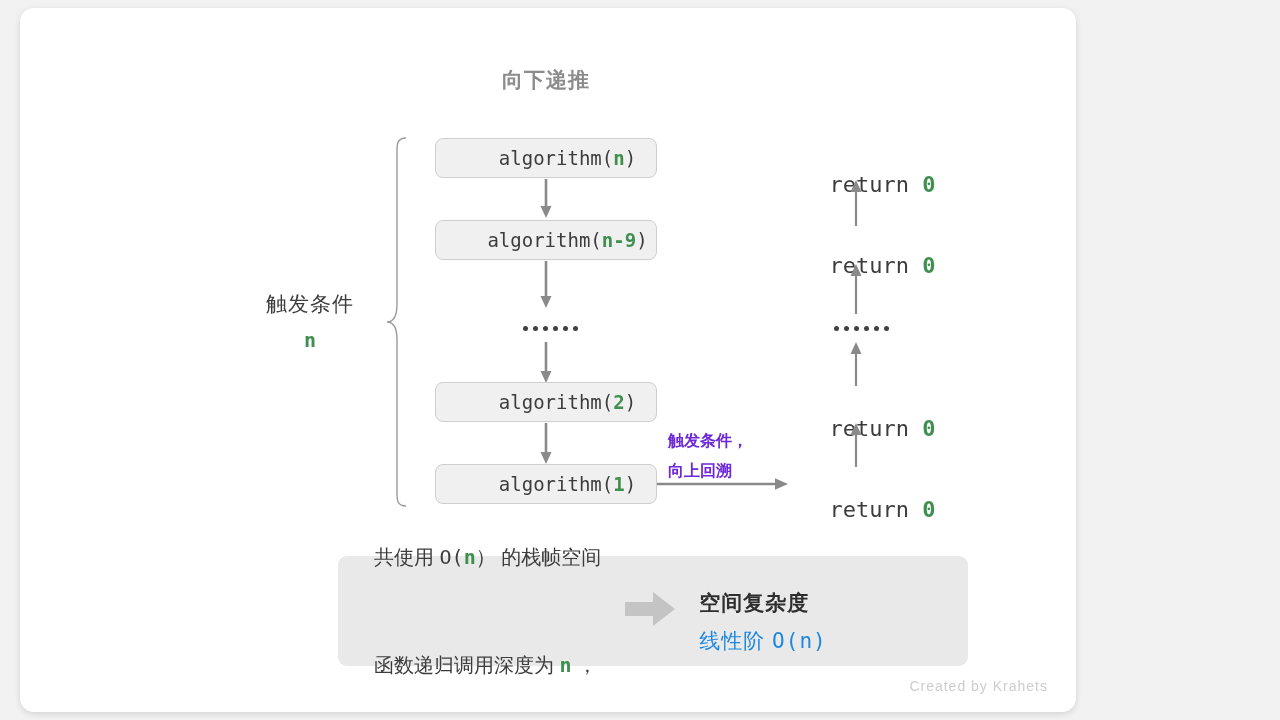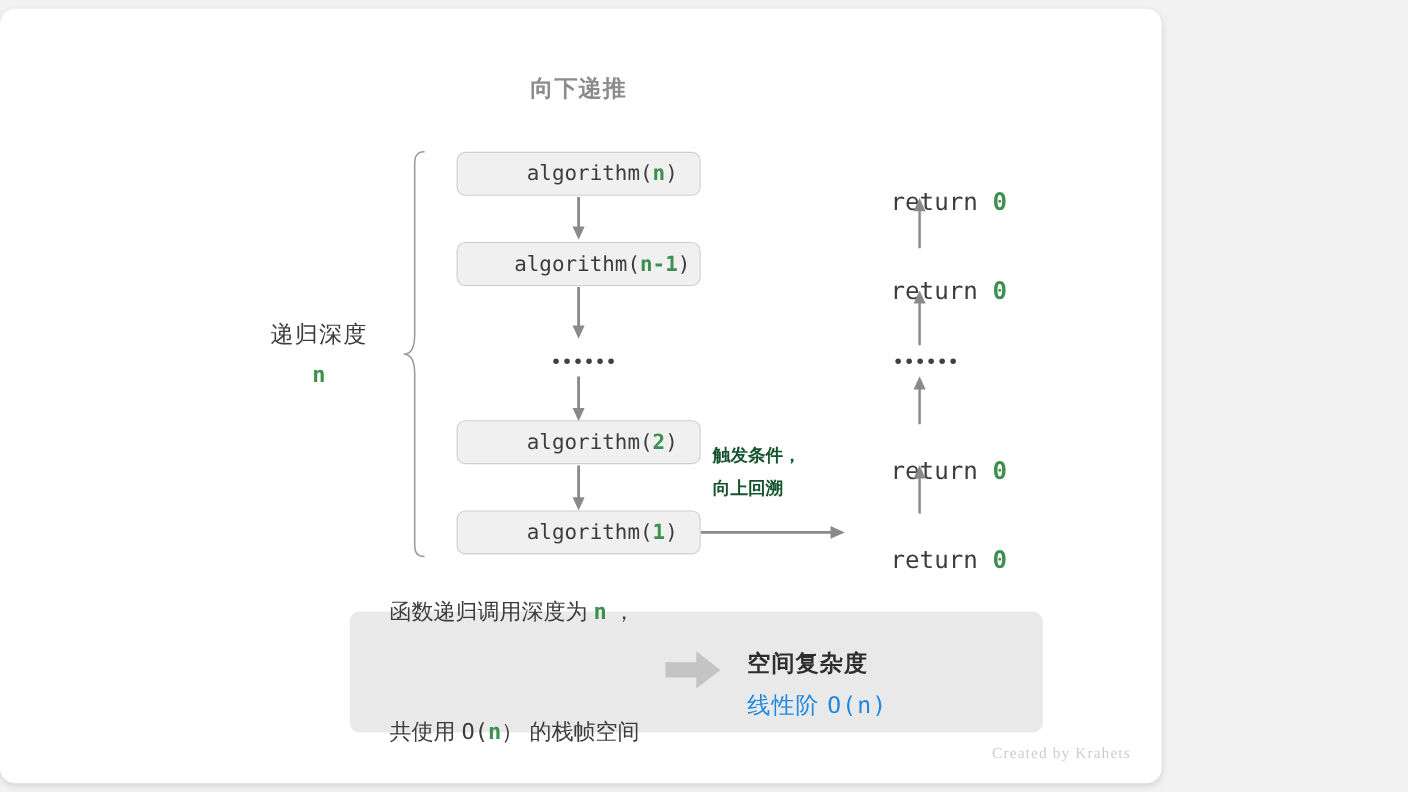--- a/index.html
+++ b/index.html
@@ -3,21 +3,21 @@
 <meta charset="utf-8">
 <style>
   html, body {
     margin: 0; padding: 0;
     width: 1280px; height: 720px;
     background: #f2f2f2;
     font-family: "Liberation Sans", sans-serif;
   }
   #card {
     position: absolute;
-    left: 0; top: 8px;
+    left: 20px; top: 8px;
     width: 1056px; height: 704px;
     background: #ffffff;
     border-radius: 14px;
     box-shadow: 0 2px 7px rgba(0,0,0,0.13);
     overflow: hidden;
   }
   .abs { position: absolute; }
 
   
   .col-head {
@@ -94,23 +94,24 @@
     font-family: "DejaVu Sans Mono", monospace;
     font-size: 20px;
     font-weight: bold;
     color: #3f8f4f;
   }
 
   
   .trigger {
     font-size: 16px;
     font-weight: bold;
-    color: #14532d;
+    color: #6d28d9;
     line-height: 30px;
     white-space: nowrap;
+    margin-top: 26px;
   }
 
   
   #infopanel {
     background: #e9e9e9;
     border-radius: 9px;
     display: flex;
     align-items: center;
   }
   .info-left {
@@ -135,58 +136,58 @@
     margin-top: 10px;
     font-size: 21px;
     font-weight: normal;
     color: #1e88e0;
     letter-spacing: 1px;
   }
   .info-right .t2 .mono { font-family: "DejaVu Sans Mono", monospace; }
 
   
   #credit {
-    font-family: Liberation Serif, serif;
+    font-family: Liberation Sans, sans-serif;
     font-size: 14px;
     color: #cdcdcd;
     letter-spacing: 1px;
     white-space: nowrap;
   }
 </style>
 </head>
 <body>
 
 <div id="card">
 
   <div class="abs col-head" style="left:415px; top:58px; width:222px;">向下递推</div>
 
   <div class="abs brace" style="left:364px; top:128px;">
     <svg width="26" height="372" viewBox="0 0 26 372">
       <path d="M22 2 C12 2, 13 10, 13 18 L13 168 C13 180, 10 186, 3 186 C10 186, 13 192, 13 204 L13 354 C13 362, 12 370, 22 370" fill="none" stroke="#9a9a9a" stroke-width="1.4"></path>
     </svg>
   </div>
 
   <div class="abs depth-label" style="left:190px; top:282px; width:200px;">
-    <span class="cn">递归深度</span>
+    <span class="cn">触发条件</span>
     <span class="nv">n</span>
   </div>
 
   <div class="abs callbox" style="left:415px; top:130px;">
     <span>algorithm(</span><span class="arg">n</span><span>)</span>
   </div>
 
   <div class="abs varrow" style="left:519px; top:171px;">
     <svg width="14" height="40" viewBox="0 0 14 40">
       <line x1="7" y1="0" x2="7" y2="30" stroke="#8a8a8a" stroke-width="2.6"></line>
       <path d="M7 39 L1.5 27 L12.5 27 Z" fill="#8a8a8a"></path>
     </svg>
   </div>
 
   <div class="abs callbox" style="left:415px; top:212px;">
-    <span>algorithm(</span><span class="arg">n-1</span><span>)</span>
+    <span>algorithm(</span><span class="arg">n-9</span><span>)</span>
   </div>
 
   <div class="abs varrow" style="left:519px; top:253px;">
     <svg width="14" height="48" viewBox="0 0 14 48">
       <line x1="7" y1="0" x2="7" y2="38" stroke="#8a8a8a" stroke-width="2.6"></line>
       <path d="M7 47 L1.5 35 L12.5 35 Z" fill="#8a8a8a"></path>
     </svg>
   </div>
 
   <div class="abs dots" style="left:503px; top:318px;">
@@ -281,22 +282,22 @@
     </svg>
   </div>
 
   <div class="abs retlabel" style="left:746px; top:464px;">
     <span>return </span><span class="val">0</span>
   </div>
 
   <div class="abs" id="infopanel" style="left:318px; top:548px; width:630px; height:110px;">
 
     <div class="info-left">
+      <div><span>共使用 </span><span class="mono">O(</span><span class="g">n</span><span>）</span><span> 的栈帧空间</span></div>
       <div><span>函数递归调用深度为 </span><span class="g">n</span><span> ，</span></div>
-      <div><span>共使用 </span><span class="mono">O(</span><span class="g">n</span><span>）</span><span> 的栈帧空间</span></div>
     </div>
 
     <div class="blockarrow">
       <svg width="54" height="40" viewBox="0 0 54 40">
         <path d="M2 13 L30 13 L30 3 L52 20 L30 37 L30 27 L2 27 Z" fill="#c4c4c4"></path>
       </svg>
     </div>
 
     <div class="info-right">
       <span class="t1">空间复杂度</span>

